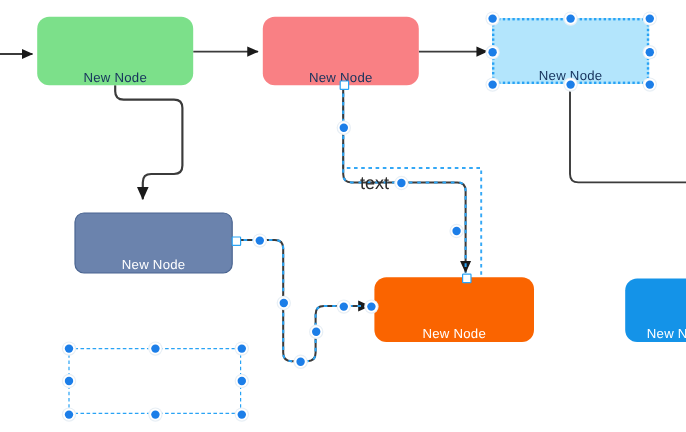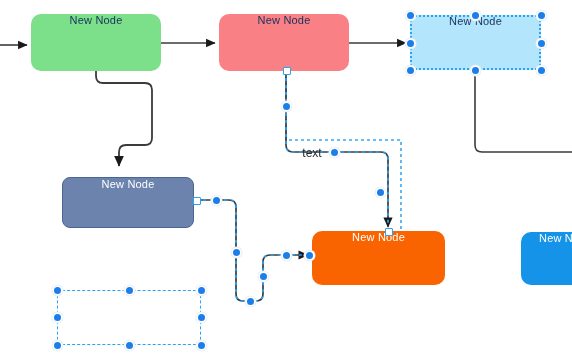--- a/index.html
+++ b/index.html
@@ -20,21 +20,21 @@
     left: 0;
     top: 0;
     width: 572px;
     height: 360px;
     overflow: visible;
   }
   .node {
     position: absolute;
     box-sizing: border-box;
     display: flex;
-    align-items: flex-start;
+    align-items: flex-end;
     justify-content: center;
     font-size: 11px;
     letter-spacing: 0.2px;
     text-align: center;
     user-select: none;
   }
   .node-label {
     pointer-events: none;
     white-space: nowrap;
   }
@@ -59,21 +59,21 @@
     width: 6px;
     height: 6px;
     margin-left: -3px;
     margin-top: -3px;
     background: #ffffff;
     border: 1.5px solid #29A3F5;
     box-shadow: none;
   }
   .edge-label {
     position: absolute;
-    font-size: 12px;
+    font-size: 15px;
     color: #2b2b2b;
     background: transparent;
     transform: translate(-50%, -50%);
     white-space: nowrap;
     user-select: none;
   }
 </style>
 </head>
 <body>
 

